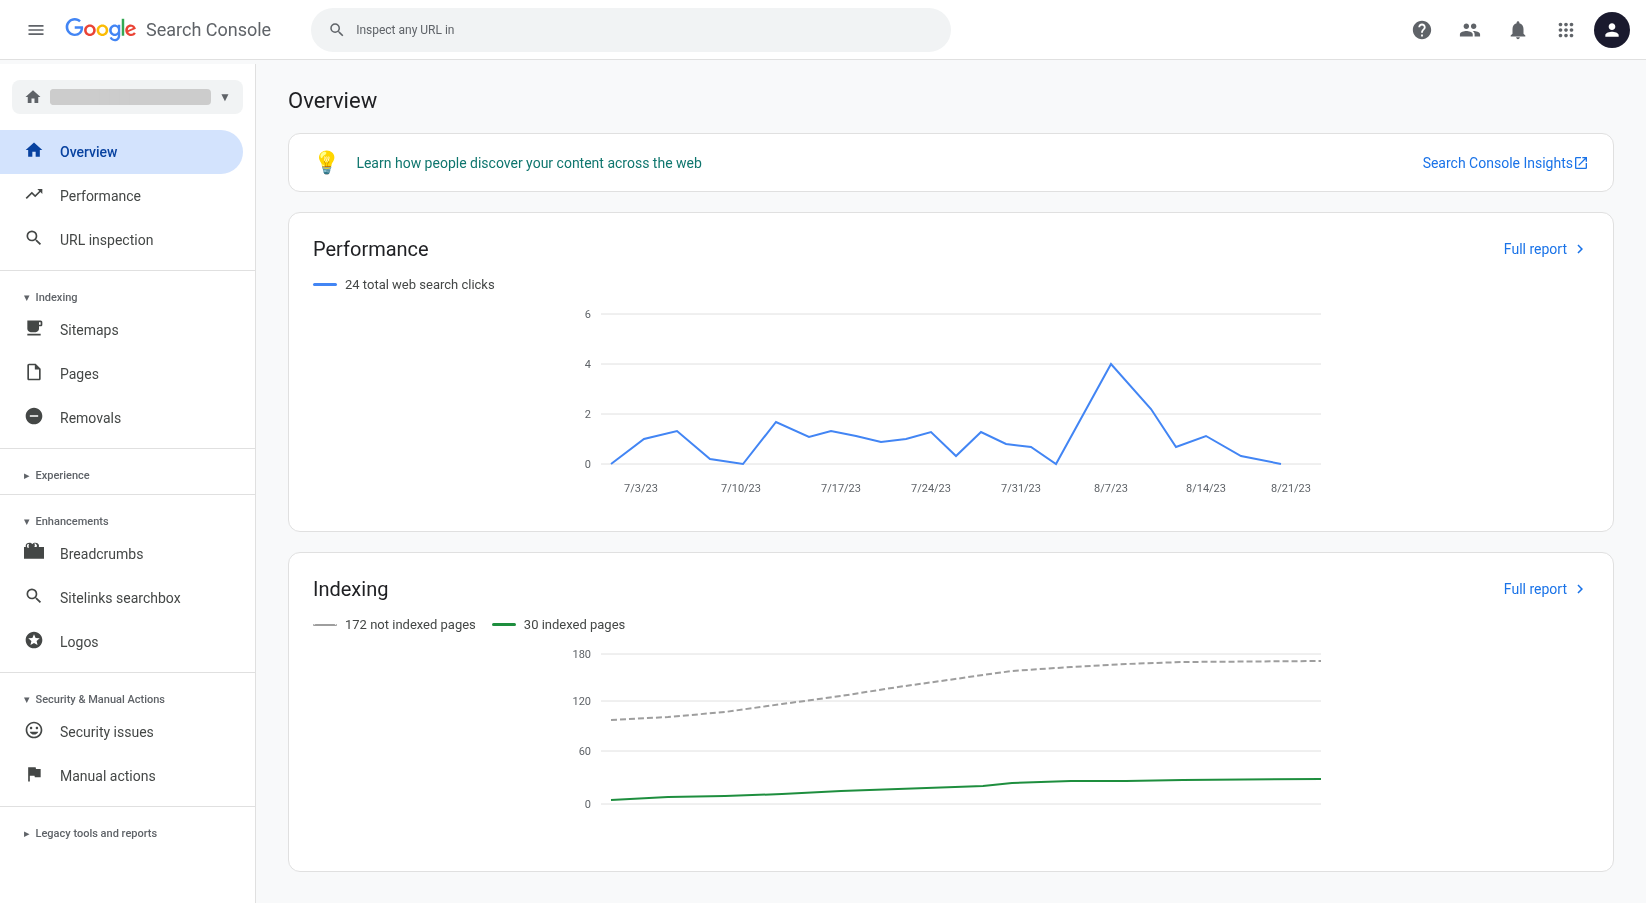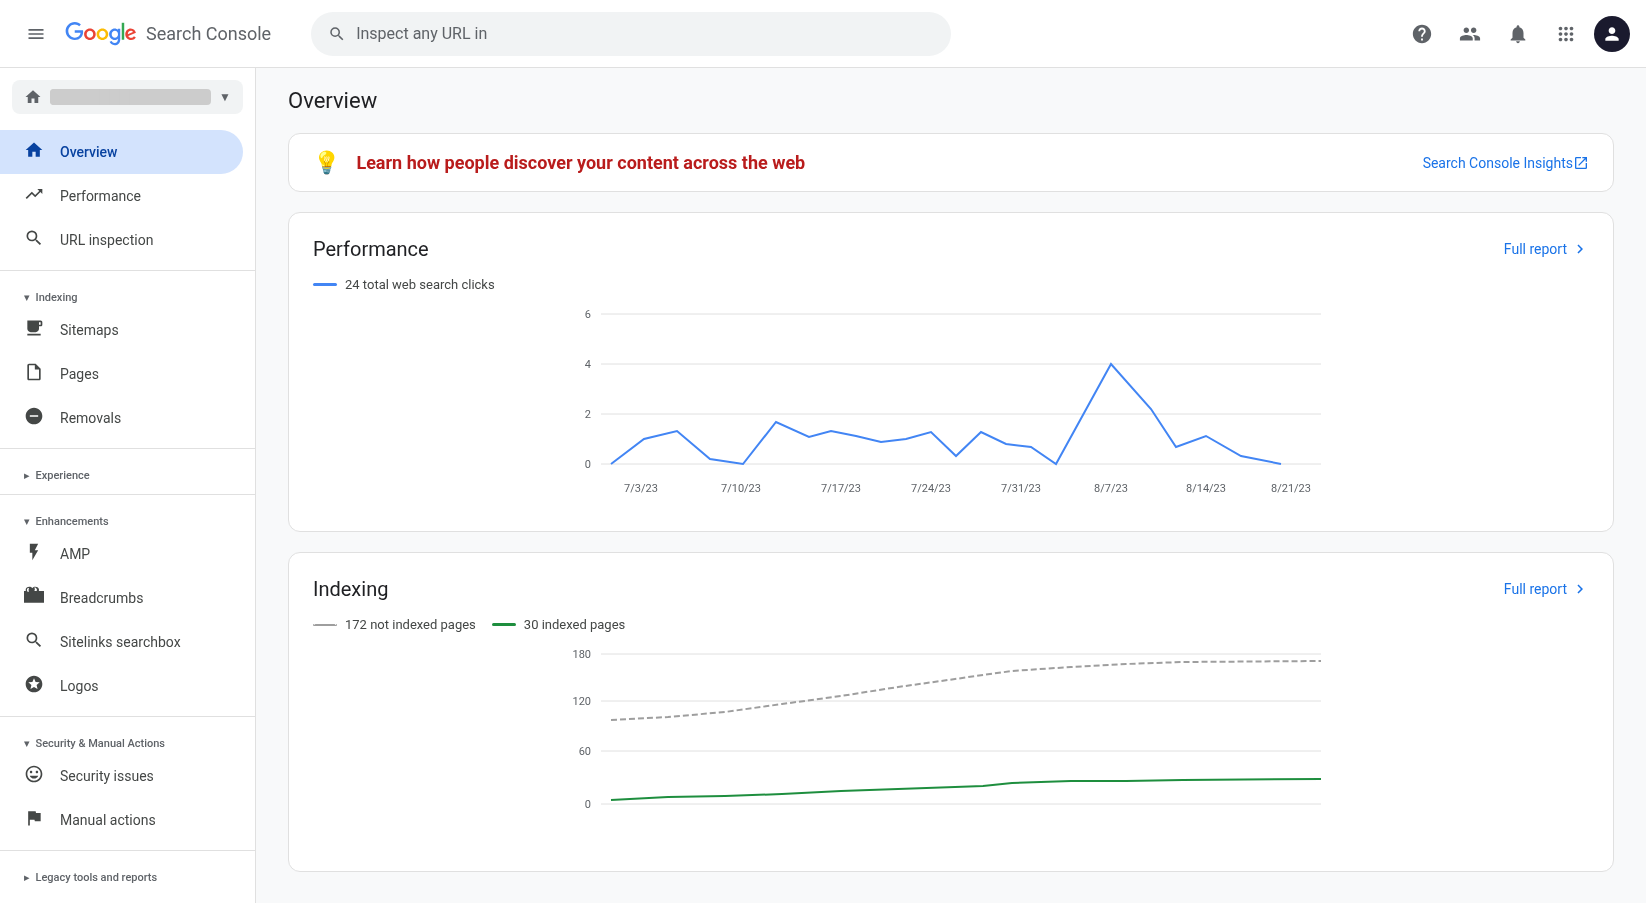--- a/index.html
+++ b/index.html
@@ -1,35 +1,35 @@
 <!DOCTYPE html>
 <html><head>
   <meta charset="utf-8">
   <style>
     * { box-sizing: border-box; margin: 0; padding: 0; }
     body { font-family: 'Google Sans', Roboto, Arial, sans-serif; background: #f8f9fa; color: #202124; font-size: 14px; }
 
     
     .topbar {
-      display: flex; align-items: center; height: 68px;
+      display: flex; align-items: center; height: 60px;
       background: #fff; padding: 0 16px;
       border-bottom: 1px solid #e0e0e0;
       position: fixed; top: 0; left: 0; right: 0; z-index: 100;
     }
     .topbar-menu-icon { margin-right: 8px; cursor: pointer; }
     .topbar-logo { display: flex; align-items: center; gap: 8px; margin-right: 16px; }
     .logo-search-console { font-size: 18px; color: #5f6368; font-weight: 400; }
     .topbar-search {
       flex: 1; max-width: 640px; margin: 0 24px;
       background: #f1f3f4; border-radius: 24px; height: 44px;
       display: flex; align-items: center; padding: 0 16px; gap: 10px;
       border: 1px solid transparent;
     }
     .search-icon { color: #5f6368; font-size: 16px; }
-    .search-placeholder { color: #5f6368; font-size: 16px; }
+    .search-placeholder { color: #5f6368; font-size: 12px; }
     .topbar-icons { margin-left: auto; display: flex; align-items: center; gap: 8px; }
     .topbar-icon-btn {
       width: 40px; height: 40px; border-radius: 50%; display: flex; align-items: center;
       justify-content: center; cursor: pointer; color: #5f6368; font-size: 18px;
       background: transparent; border: none;
     }
     .avatar {
       width: 36px; height: 36px; border-radius: 50%; background: #1a1a2e;
       display: flex; align-items: center; justify-content: center;
       color: white; font-size: 14px; font-weight: 500; cursor: pointer;
@@ -80,21 +80,21 @@
       background: #fff; border-radius: 12px; border: 1px solid #e0e0e0;
       margin-bottom: 20px; overflow: hidden;
     }
 
     
     .insights-banner {
       display: flex; align-items: center; padding: 16px 24px;
       gap: 16px;
     }
     .insights-icon { font-size: 22px; color: #f9ab00; }
-    .insights-text { flex: 1; font-size: 18px; color: #b91c1c; font-weight: bold; }
+    .insights-text { flex: 1; font-size: 14px; color: #0f766e; }
     .insights-link {
       color: #1a73e8; font-size: 14px; text-decoration: none; cursor: pointer;
       display: flex; align-items: center; gap: 0; white-space: nowrap;
     }
 
     
     .section-card { padding: 24px; }
     .section-header { display: flex; align-items: center; justify-content: space-between; margin-bottom: 16px; }
     .section-title { font-size: 20px; font-weight: 400; color: #202124; }
     .full-report-link {
@@ -250,28 +250,20 @@
       <span>Experience</span>
     </div>
 
     <div class="nav-divider"></div>
 
     <div class="nav-section-label">
       <span>▾</span>
       <span>Enhancements</span>
     </div>
 
-    <div class="nav-item">
-      <span class="nav-icon">
-        <svg width="20" height="20" viewBox="0 0 24 24" fill="#444746">
-            <path d="M7 2v11h3v9l7-12h-4l4-8z"></path>
-          </svg>
-      </span>
-      <span>AMP</span>
-    </div>
 
     <div class="nav-item">
       <span class="nav-icon">
         <svg width="20" height="20" viewBox="0 0 24 24" fill="#444746">
             <path d="M20 6h-2.18c.07-.44.18-.88.18-1.36C18 2.53 15.86 1 13.5 1c-1.34 0-2.56.56-3.41 1.5l-.09.1-.09-.1C9.06 1.56 7.84 1 6.5 1 4.14 1 2 2.53 2 4.64c0 .48.11.92.18 1.36H0v14h24V6h-4zm-4 0h-3.5c.35-.78.5-1.56.5-2.36 0-.63-.2-1.17-.5-1.64l.5-.5C14.44 2.5 15.5 3.08 15.5 4.64c0 .55-.18 1.17-.5 1.36zm-12 0C3.5 5.81 3.5 5.19 3.5 4.64 3.5 3.08 4.56 2.5 5.5 2.5l.5.5C5.7 3.47 5.5 4.01 5.5 4.64c0 .8.15 1.58.5 2.36H4z"></path>
           </svg>
       </span>
       <span>Breadcrumbs</span>
     </div>
 

